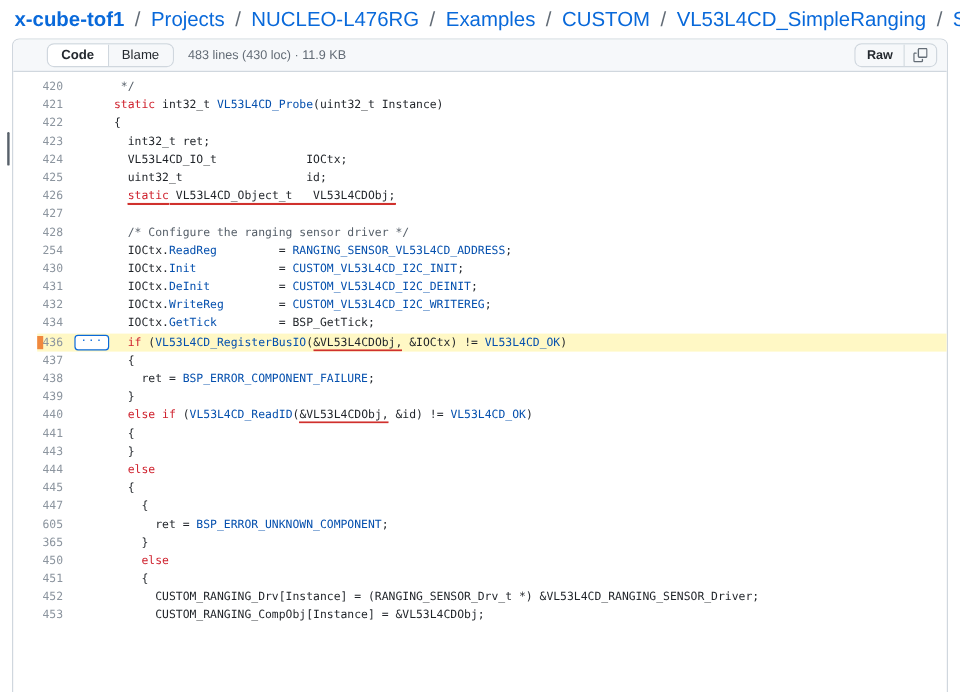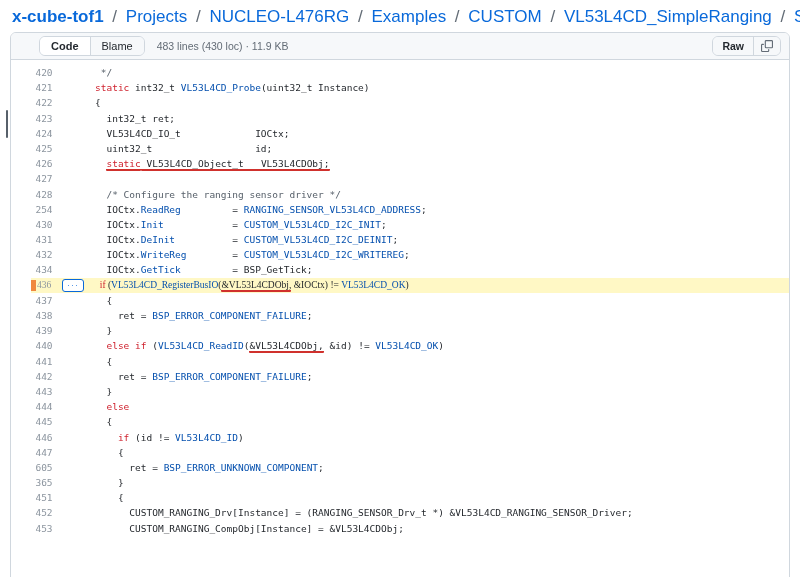--- a/index.html
+++ b/index.html
@@ -44,21 +44,21 @@
   
   .code-area{padding-top:5px;font-family:"DejaVu Sans Mono",monospace;font-size:9.5px;}
   .row{display:block;height:15.2px;margin-left:20px;position:relative;}
   .row>span{vertical-align:top;}
   .num{
     display:inline-block;width:26px;text-align:center;
     color:var(--line-number,#8c959f);line-height:15.2px;cursor:pointer;
   }
   .gap{display:inline-block;width:38px;height:15.2px;position:relative;}
   .code{white-space:pre;color:var(--text,#1f2328);line-height:15.2px;}
-  .row.hl{background:var(--highlight-bg,#fff8c5);font-family:Liberation Serif, serif;}
+  .row.hl{background:var(--highlight-bg,#fff8c5);}
   .row.hl::before{
     content:"";position:absolute;left:0;top:2px;width:5px;height:11px;
     background:var(--highlight-marker,#f0883e);
   }
   .dots{
     position:absolute;left:5px;top:1px;height:11px;box-sizing:content-box;
     padding:0 4px;border:1px solid var(--link,#0969da);border-radius:3px;
     background:#fff;color:var(--link,#0969da);
     font-size:9px;line-height:11px;letter-spacing:1px;cursor:pointer;
   }
@@ -122,25 +122,24 @@
       <div class="row"><span class="num">430</span><span class="gap"></span><span class="code"><span class="c-p">  IOCtx.</span><span class="c-b">Init</span><span class="c-p">            = </span><span class="c-b">CUSTOM_VL53L4CD_I2C_INIT</span><span class="c-p">;</span></span></div>
       <div class="row"><span class="num">431</span><span class="gap"></span><span class="code"><span class="c-p">  IOCtx.</span><span class="c-b">DeInit</span><span class="c-p">          = </span><span class="c-b">CUSTOM_VL53L4CD_I2C_DEINIT</span><span class="c-p">;</span></span></div>
       <div class="row"><span class="num">432</span><span class="gap"></span><span class="code"><span class="c-p">  IOCtx.</span><span class="c-b">WriteReg</span><span class="c-p">        = </span><span class="c-b">CUSTOM_VL53L4CD_I2C_WRITEREG</span><span class="c-p">;</span></span></div>
       <div class="row"><span class="num">434</span><span class="gap"></span><span class="code"><span class="c-p">  IOCtx.</span><span class="c-b">GetTick</span><span class="c-p">         = </span><span class="c-p">BSP_GetTick;</span></span></div>
       <div class="row hl"><span class="num">436</span><span class="gap"><span class="dots">···</span></span><span class="code"><span class="c-p">  </span><span class="c-k">if</span><span class="c-p"> (</span><span class="c-b">VL53L4CD_RegisterBusIO</span><span class="c-p">(</span><span class="c-p annot">&amp;VL53L4CDObj,</span><span class="c-p"> &amp;IOCtx) != </span><span class="c-b">VL53L4CD_OK</span><span class="c-p">)</span></span></div>
       <div class="row"><span class="num">437</span><span class="gap"></span><span class="code"><span class="c-p">  {</span></span></div>
       <div class="row"><span class="num">438</span><span class="gap"></span><span class="code"><span class="c-p">    ret = </span><span class="c-b">BSP_ERROR_COMPONENT_FAILURE</span><span class="c-p">;</span></span></div>
       <div class="row"><span class="num">439</span><span class="gap"></span><span class="code"><span class="c-p">  }</span></span></div>
       <div class="row"><span class="num">440</span><span class="gap"></span><span class="code"><span class="c-p">  </span><span class="c-k">else if</span><span class="c-p"> (</span><span class="c-b">VL53L4CD_ReadID</span><span class="c-p">(</span><span class="c-p annot">&amp;VL53L4CDObj,</span><span class="c-p"> &amp;id) != </span><span class="c-b">VL53L4CD_OK</span><span class="c-p">)</span></span></div>
       <div class="row"><span class="num">441</span><span class="gap"></span><span class="code"><span class="c-p">  {</span></span></div>
-      <div class="row"><span class="num">442</span><span class="gap"></span><span class="code"><span class="c-p">    ret = </span><span class="c-b">BSP_ERROR_COMPONENT_FAILURE</span><span class="c-p">;</span></span></div>
       <div class="row"><span class="num">443</span><span class="gap"></span><span class="code"><span class="c-p">  }</span></span></div>
       <div class="row"><span class="num">444</span><span class="gap"></span><span class="code"><span class="c-p">  </span><span class="c-k">else</span></span></div>
       <div class="row"><span class="num">445</span><span class="gap"></span><span class="code"><span class="c-p">  {</span></span></div>
-      <div class="row"><span class="num">446</span><span class="gap"></span><span class="code"><span class="c-p">    </span><span class="c-k">if</span><span class="c-p"> (id != </span><span class="c-b">VL53L4CD_ID</span><span class="c-p">)</span></span></div>
       <div class="row"><span class="num">447</span><span class="gap"></span><span class="code"><span class="c-p">    {</span></span></div>
       <div class="row"><span class="num">605</span><span class="gap"></span><span class="code"><span class="c-p">      ret = </span><span class="c-b">BSP_ERROR_UNKNOWN_COMPONENT</span><span class="c-p">;</span></span></div>
       <div class="row"><span class="num">365</span><span class="gap"></span><span class="code"><span class="c-p">    }</span></span></div>
+      <div class="row"><span class="num">450</span><span class="gap"></span><span class="code"><span class="c-p">    </span><span class="c-k">else</span></span></div>
       <div class="row"><span class="num">451</span><span class="gap"></span><span class="code"><span class="c-p">    {</span></span></div>
       <div class="row"><span class="num">452</span><span class="gap"></span><span class="code"><span class="c-p">      CUSTOM_RANGING_Drv[Instance] = (RANGING_SENSOR_Drv_t *) &amp;VL53L4CD_RANGING_SENSOR_Driver;</span></span></div>
       <div class="row"><span class="num">453</span><span class="gap"></span><span class="code"><span class="c-p">      CUSTOM_RANGING_CompObj[Instance] = &amp;VL53L4CDObj;</span></span></div>
     </div>
 </section>
 
 </body></html>

